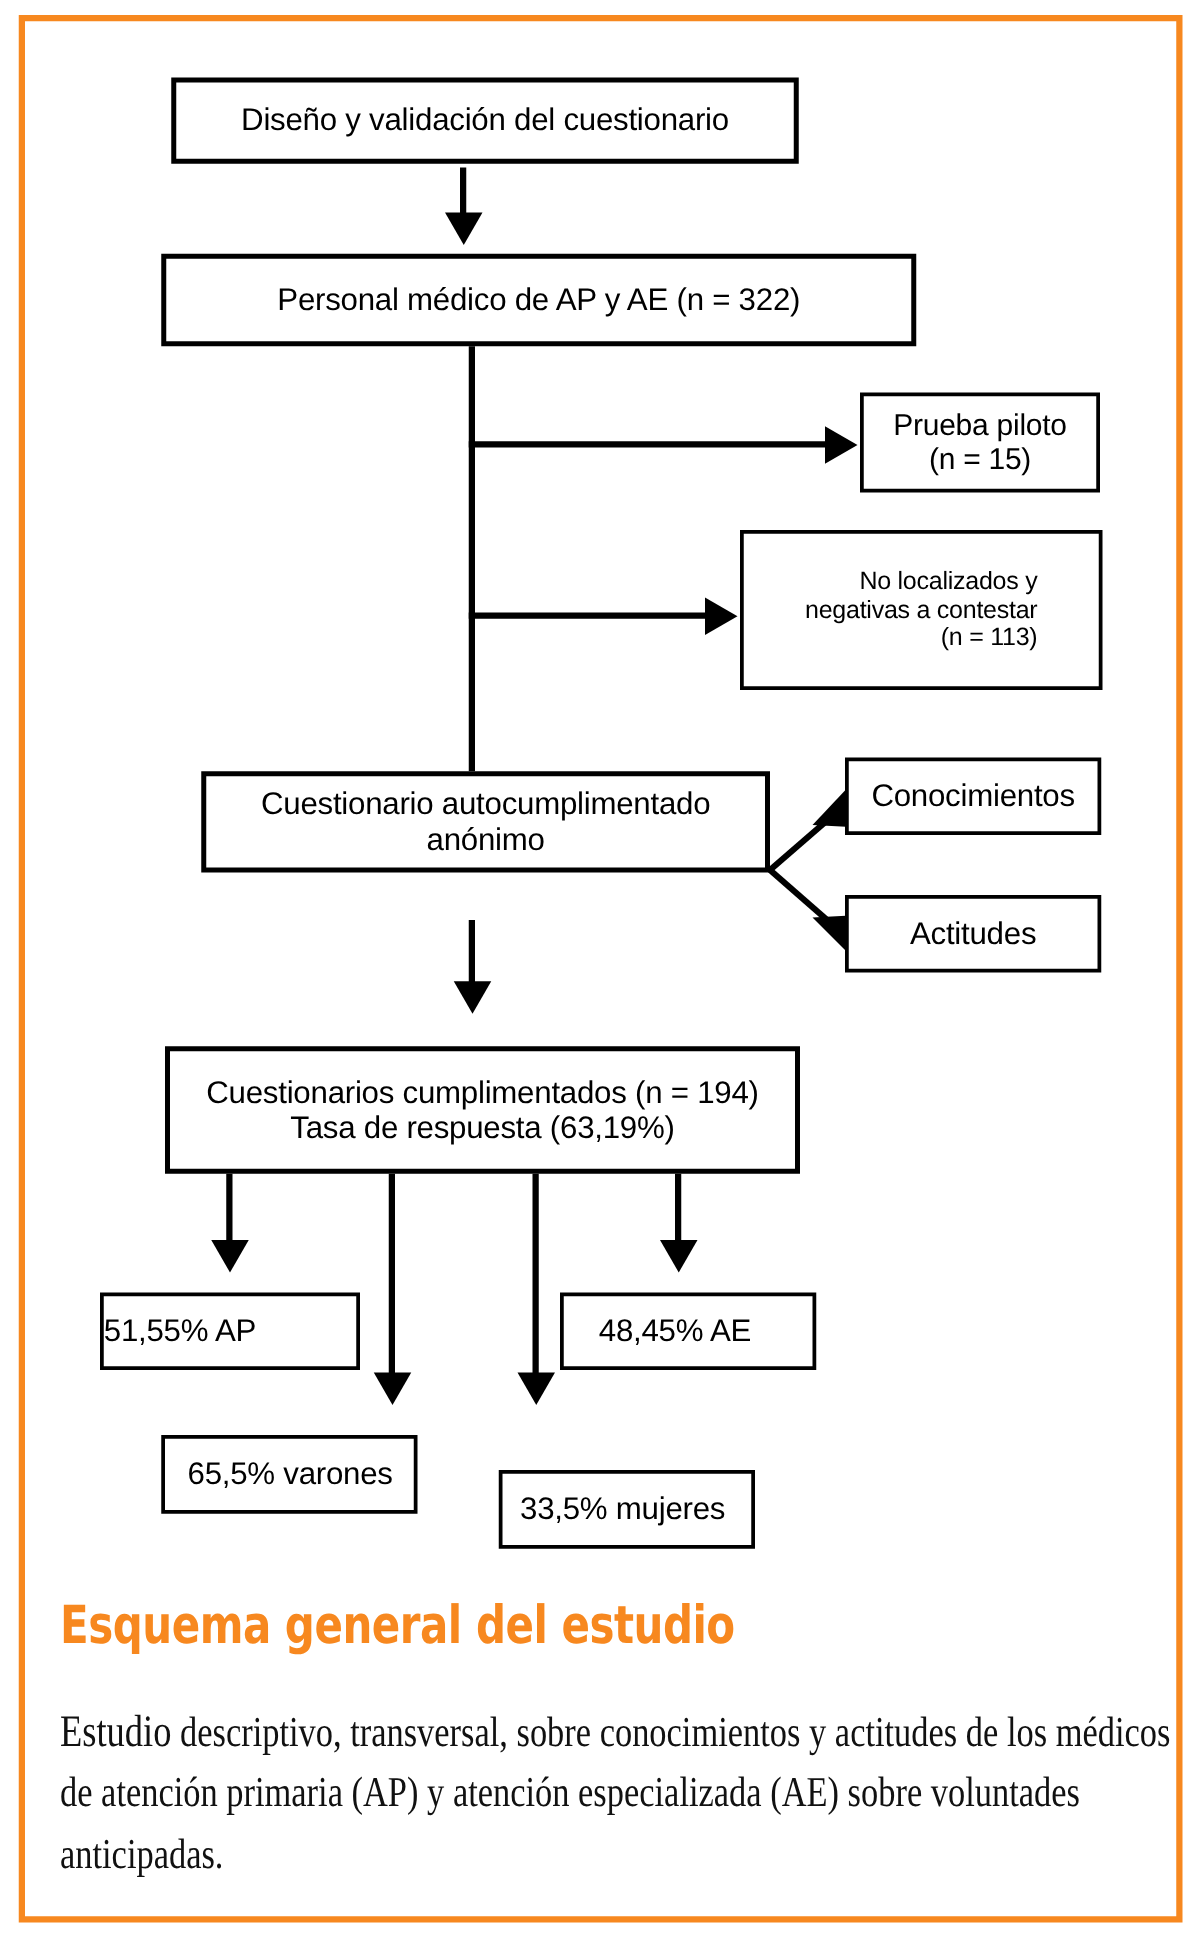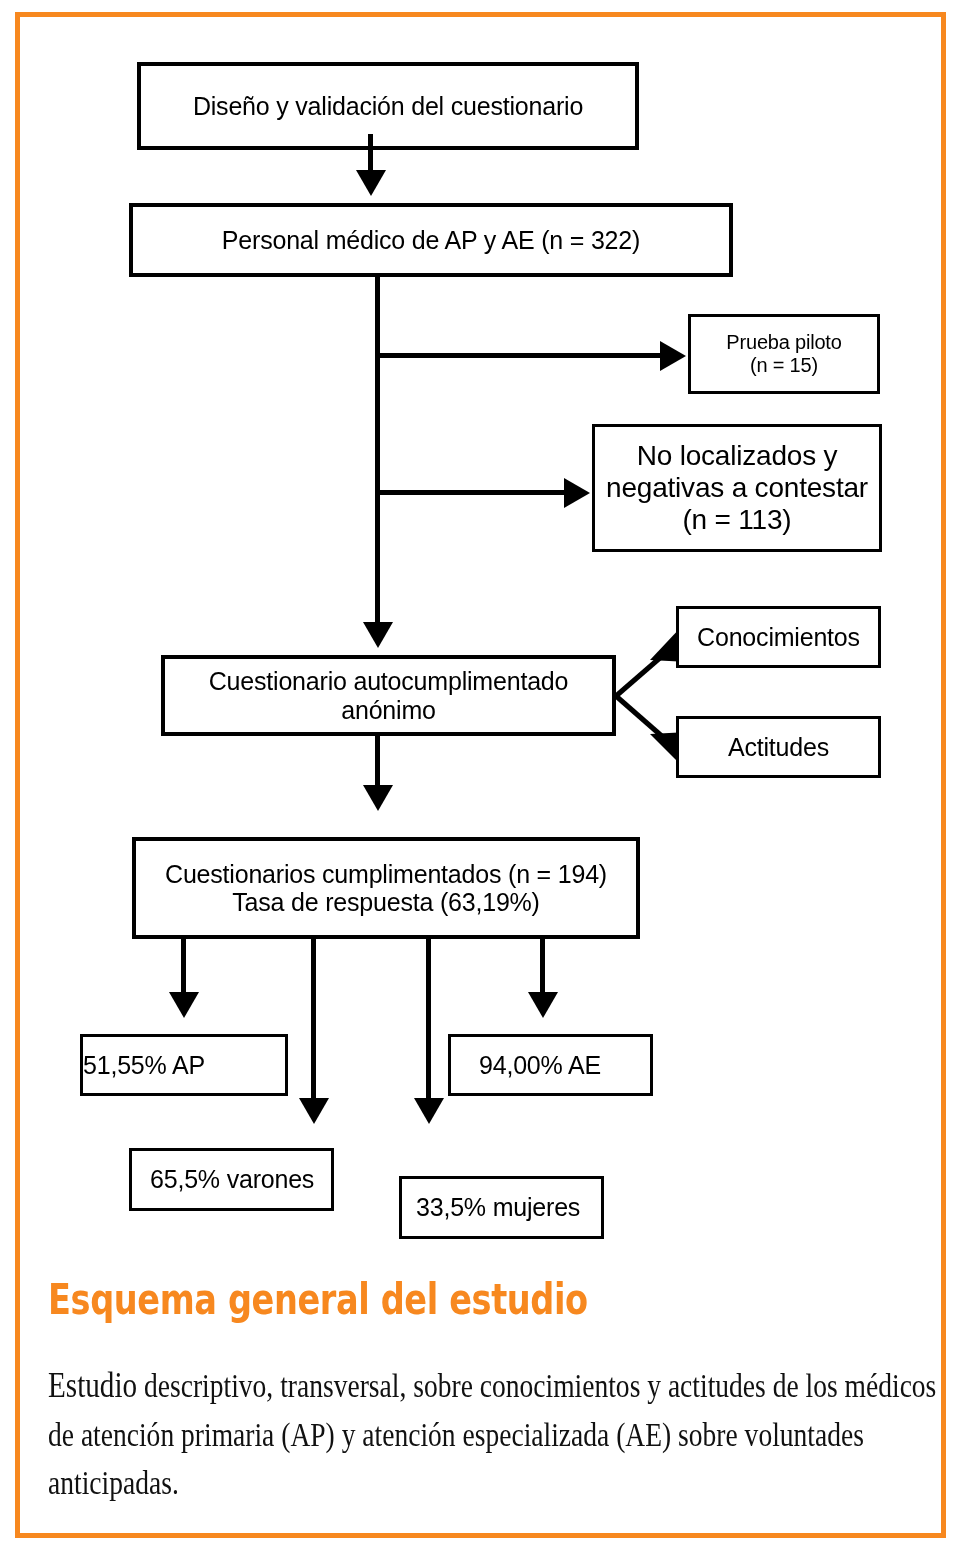--- a/index.html
+++ b/index.html
@@ -104,44 +104,44 @@
     font-size: 36px;
   }
 </style>
 </head>
 <body>
 
 <div id="page">
 
   <div id="frame"></div>
 
-  <div class="fbox" style="left:137px; top:62px; width:502px; height:88px;">Diseño y validación del cuestionario</div>
+  <div class="fbox" style="left:137px; top:62px; width:502px; height:69px;">Diseño y validación del cuestionario</div>
 
   <div class="vline" style="left:368px; top:134px; height:40px;"></div>
   <div class="arrowdown" style="left:356px; top:170px;"></div>
 
   <div class="fbox" style="left:129px; top:203px; width:604px; height:74px;">Personal médico de AP y AE (n = 322)</div>
 
   <div class="vline" style="left:375px; top:277px; height:348px;"></div>
   <div class="arrowdown" style="left:363px; top:622px;"></div>
 
   <div class="hline" style="left:375px; top:353px; width:288px;"></div>
   <div class="arrowright" style="left:660px; top:341px;"></div>
 
-  <div class="fbox b3" style="left:688px; top:314px; width:192px; height:80px; font-size:20px;">Prueba piloto
+  <div class="fbox b3" style="left:688px; top:314px; width:192px; height:80px; font-size:24px;">Prueba piloto
 (n = 15)</div>
 
   <div class="hline" style="left:375px; top:490px; width:192px;"></div>
   <div class="arrowright" style="left:564px; top:478px;"></div>
 
-  <div class="fbox b3" style="left:592px; top:424px; width:290px; height:128px; font-size:28px;">No localizados y
+  <div class="fbox b3" style="left:592px; top:424px; width:290px; height:128px; font-size:20px;text-align:right;">No localizados y
 negativas a contestar
 (n = 113)</div>
 
-  <div class="fbox" style="left:161px; top:655px; width:455px; height:81px;">Cuestionario autocumplimentado
+  <div class="fbox" style="left:161px; top:617px; width:455px; height:81px;">Cuestionario autocumplimentado
 anónimo</div>
 
   <svg class="diag" style="left:610px; top:600px;" width="290" height="190" viewBox="0 0 290 190">
     <line x1="6" y1="96" x2="66" y2="44" stroke="#000" stroke-width="5"></line>
     <polygon points="72,26 40,60 78,62" fill="#000"></polygon>
     <line x1="6" y1="96" x2="70" y2="152" stroke="#000" stroke-width="5"></line>
     <polygon points="74,168 40,134 78,132" fill="#000"></polygon>
   </svg>
 
   <div class="fbox b3" style="left:676px; top:716px; width:205px; height:62px;">Actitudes</div>
@@ -161,21 +161,21 @@
   <div class="arrowdown" style="left:299px; top:1098px;"></div>
 
   <div class="vline" style="left:426px; top:939px; height:164px;"></div>
   <div class="arrowdown" style="left:414px; top:1098px;"></div>
 
   <div class="vline" style="left:540px; top:939px; height:58px;"></div>
   <div class="arrowdown" style="left:528px; top:992px;"></div>
 
   <div class="fbox b3" style="left:80px; top:1034px; width:208px; height:62px; justify-content:flex-start; ">51,55% AP</div>
 
-  <div class="fbox b3" style="left:448px; top:1034px; width:205px; height:62px; justify-content:flex-start; padding-left:28px;">94,00% AE</div>
+  <div class="fbox b3" style="left:448px; top:1034px; width:205px; height:62px; justify-content:flex-start; padding-left:28px;">48,45% AE</div>
 
   <div class="fbox b3" style="left:129px; top:1148px; width:205px; height:63px; justify-content:flex-start; padding-left:18px;">65,5% varones</div>
 
   <div class="fbox b3" style="left:399px; top:1148px; width:205px; height:63px; justify-content:flex-start; padding-left:14px;margin-top:28px;">33,5% mujeres</div>
 
   <div id="caption-title">Esquema general del estudio</div>
 
   <div id="caption-body">
     <span class="lead">Estudio</span><span> descriptivo, transversal, sobre conocimientos y actitudes de los médicos de atención primaria (AP) y atención especializada (AE) sobre voluntades anticipadas.</span>
   </div>

